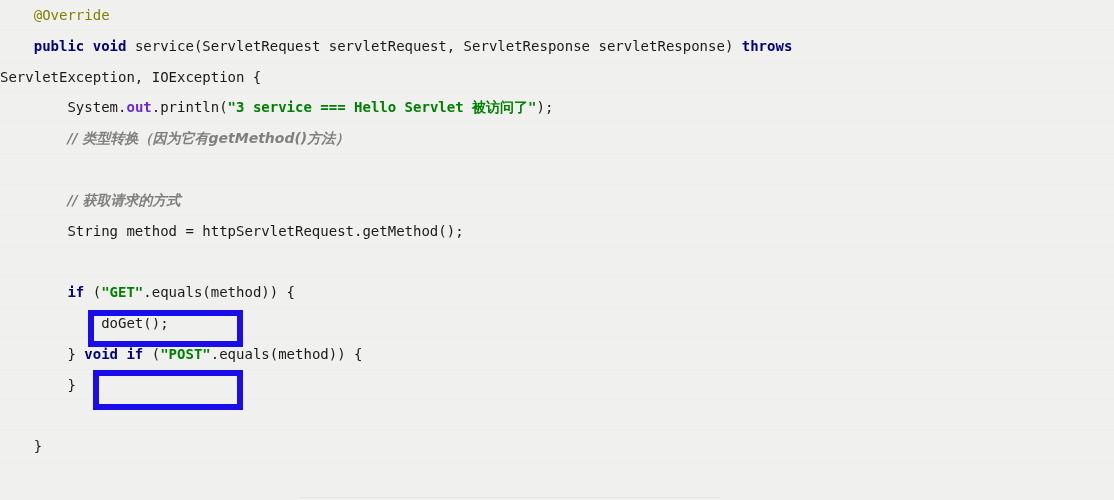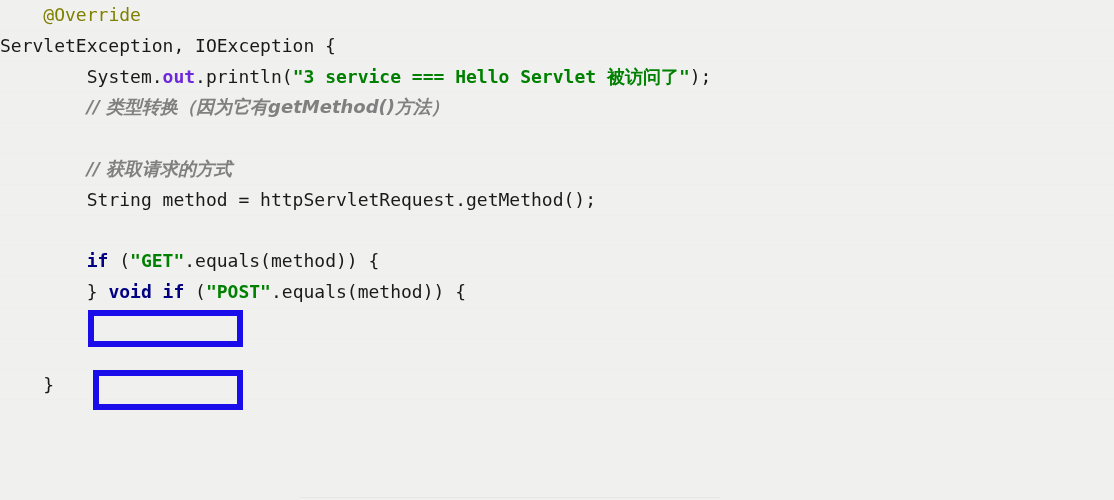--- a/index.html
+++ b/index.html
@@ -26,21 +26,21 @@
     left: 0;
     top: 0;
     width: 1114px;
     padding-top: 0px;
   }
 
   .line {
     position: relative;
     height: 30.8px;
     line-height: 30.8px;
-    font-size: 18px;
+    font-size: 14px;
     white-space: pre;
     color: #1a1a1a;
     letter-spacing: 0px;
     border-bottom: 1px solid #eeeeed;
     box-sizing: border-box;
   }
 
   
   .tok-kw        { color: #000080; font-weight: bold; }
   .tok-str       { color: #008000; font-weight: bold; }
@@ -72,28 +72,30 @@
     background: #e6e6e4;
   }
 </style>
 </head>
 <body>
 
 <div id="editor">
 
   <div class="code-area">
       <div class="line"><span class="tok-plain">    </span><span class="tok-anno">@Override</span></div>
+      <div class="line"><span class="tok-plain">    </span><span class="tok-kw">public</span><span class="tok-plain"> </span><span class="tok-kw">void</span><span class="tok-plain"> service(ServletRequest servletRequest, ServletResponse servletResponse) </span><span class="tok-kw">throws</span></div>
       <div class="line"><span class="tok-plain">ServletException, IOException {</span></div>
       <div class="line"><span class="tok-plain">        </span><span class="tok-plain">System.</span><span class="tok-field">out</span><span class="tok-plain">.println(</span><span class="tok-str">"3 service === Hello Servlet 被访问了"</span><span class="tok-plain">);</span></div>
       <div class="line"><span class="tok-plain">        </span><span class="tok-comment">// 类型转换（因为它有getMethod()方法）</span></div>
       <div class="line"><span class="tok-plain">        </span></div>
       <div class="line"><span class="tok-plain">        </span><span class="tok-comment">// 获取请求的方式</span></div>
       <div class="line"><span class="tok-plain">        </span><span class="tok-plain">String method = httpServletRequest.getMethod();</span></div>
       <div class="line">&nbsp;</div>
       <div class="line"><span class="tok-plain">        </span><span class="tok-kw">if</span><span class="tok-plain"> (</span><span class="tok-str">"GET"</span><span class="tok-plain">.equals(method)) {</span></div>
+      <div class="line"><span class="tok-plain">            </span><span class="tok-plain">doGet();</span></div>
       <div class="line"><span class="tok-plain">        </span><span class="tok-plain">} </span><span class="tok-kw">void if</span><span class="tok-plain"> (</span><span class="tok-str">"POST"</span><span class="tok-plain">.equals(method)) {</span></div>
       <div class="line"><span class="tok-plain">        </span><span class="tok-plain">}</span></div>
       <div class="line">&nbsp;</div>
       <div class="line"><span class="tok-plain">    </span><span class="tok-plain">}</span></div>
     </div>
 
   <div class="anno-overlay">
       <div class="anno-box" style="left: 88px; top: 310px; width: 155px; height: 37px; border-color: rgb(26, 13, 234);"></div>
       <div class="anno-box" style="left: 93px; top: 370px; width: 150px; height: 40px; border-color: rgb(26, 13, 234);"></div>
     </div>

